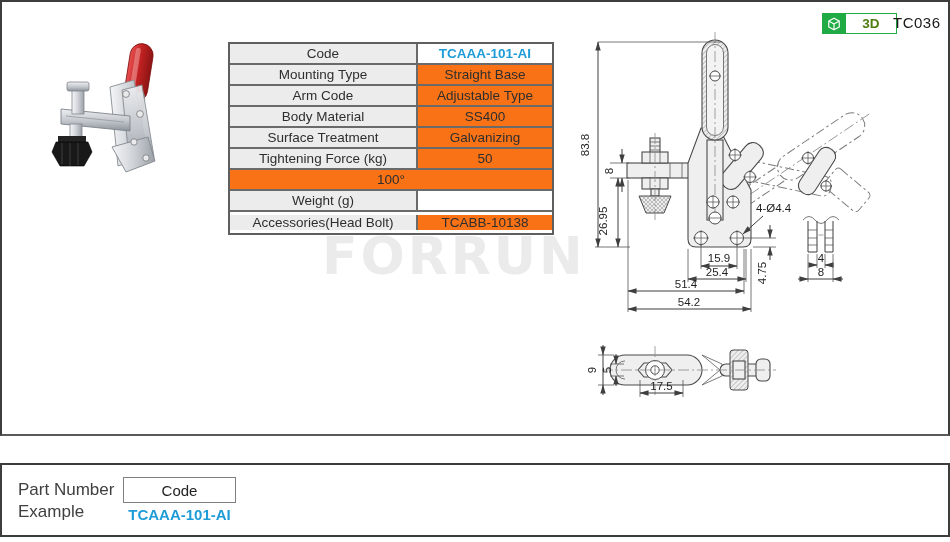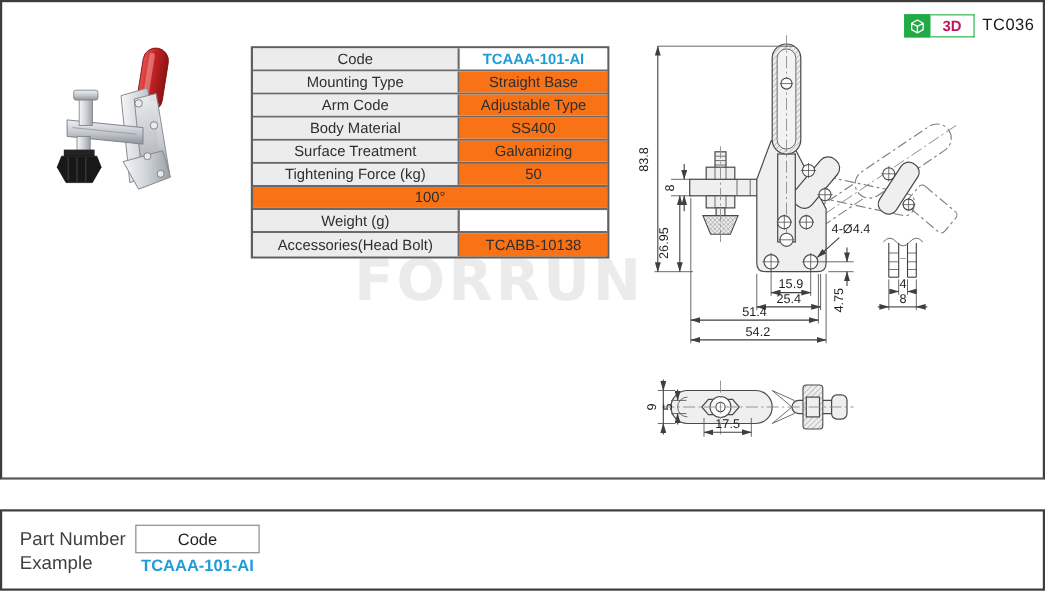--- a/index.html
+++ b/index.html
@@ -16,40 +16,40 @@
     position:absolute;left:322px;top:226px;z-index:0;
     font-family:"DejaVu Sans",sans-serif;font-weight:bold;
     font-size:52px;letter-spacing:3px;color:#ebebeb;user-select:none;
   }
   
   .spec-table{
     position:absolute;left:228px;top:42px;width:326px;z-index:2;
     border:2px solid #5f5f5f;box-sizing:border-box;background:#fff;
   }
   .spec-row{display:flex;height:21px;border-bottom:2px solid #6a6a6a;box-sizing:border-box;}
-  .spec-row:last-child{border-bottom:none;}
+  .spec-row:last-child{border-bottom:none;align-items:center;}
   .spec-label{
     width:188px;box-sizing:border-box;background:#ececec;border-right:2px solid #6a6a6a;
     display:flex;align-items:center;justify-content:center;
     font-size:13.5px;color:#2e2e2e;white-space:nowrap;
   }
   .spec-value{
     flex:1;background:#f97316;display:flex;align-items:center;justify-content:center;
     font-size:13.5px;color:#2e2e2e;white-space:nowrap;
   }
   .spec-row:first-child .spec-value{background:#ffffff;color:#1e9cd7;font-weight:bold;}
   
   .badge3d{position:absolute;left:822px;top:13px;display:flex;height:21px;z-index:2;}
   .badge-cube{
     width:24px;background:#21ab44;border:1.5px solid #21ab44;box-sizing:border-box;
     display:flex;align-items:center;justify-content:center;
   }
   .badge-label{
-    width:40px;background:#fff;border:1.5px solid #21ab44;border-left:none;box-sizing:border-box;
-    color:#be185d;font-weight:bold;font-size:13.5px;
+    width:51px;background:#fff;border:1.5px solid #21ab44;border-left:none;box-sizing:border-box;
+    color:#4d7c0f;font-weight:bold;font-size:13.5px;
     display:flex;align-items:center;justify-content:center;
   }
   .page-code{
     position:absolute;left:893px;top:14px;font-size:15px;color:#1a1a1a;
     letter-spacing:.5px;z-index:2;
   }
   
   .photo{position:absolute;left:50px;top:30px;z-index:1;}
   .tdraw{position:absolute;left:570px;top:28px;z-index:1;}
   .tdraw text{font-family:"Liberation Sans",sans-serif;font-size:11.5px;fill:#1f1f1f;}

